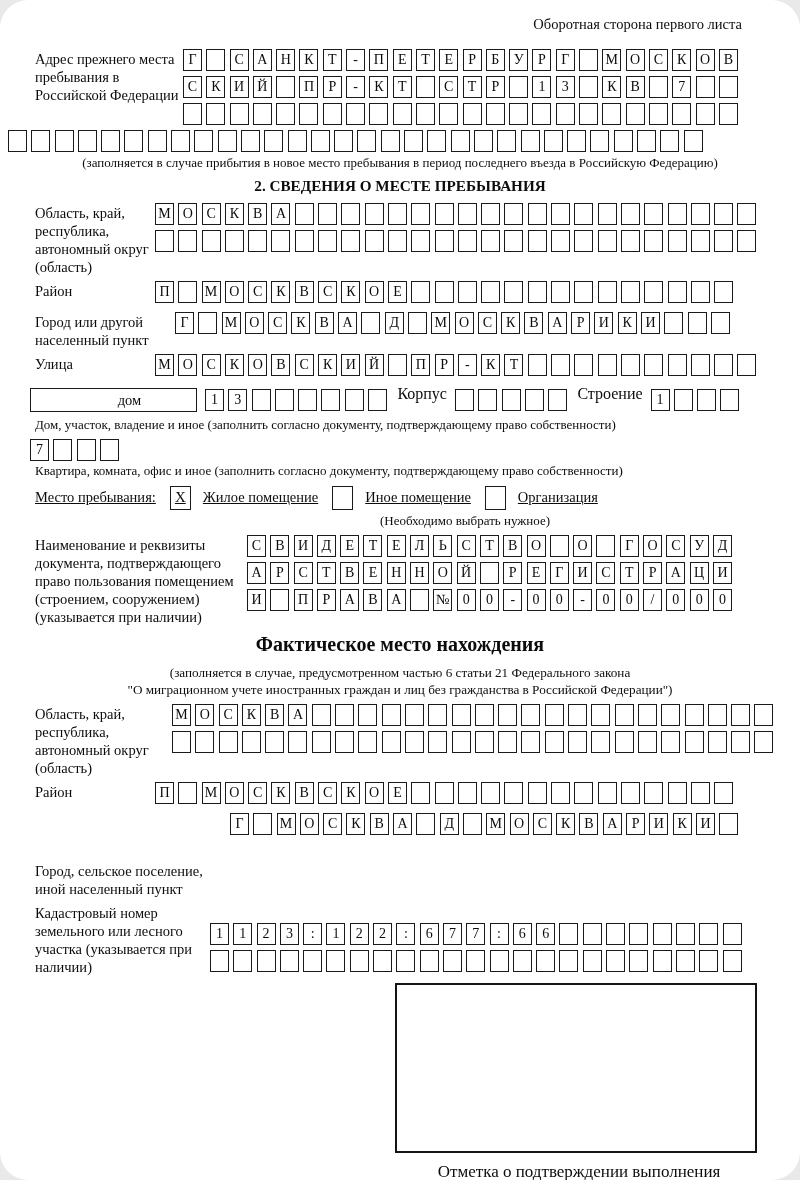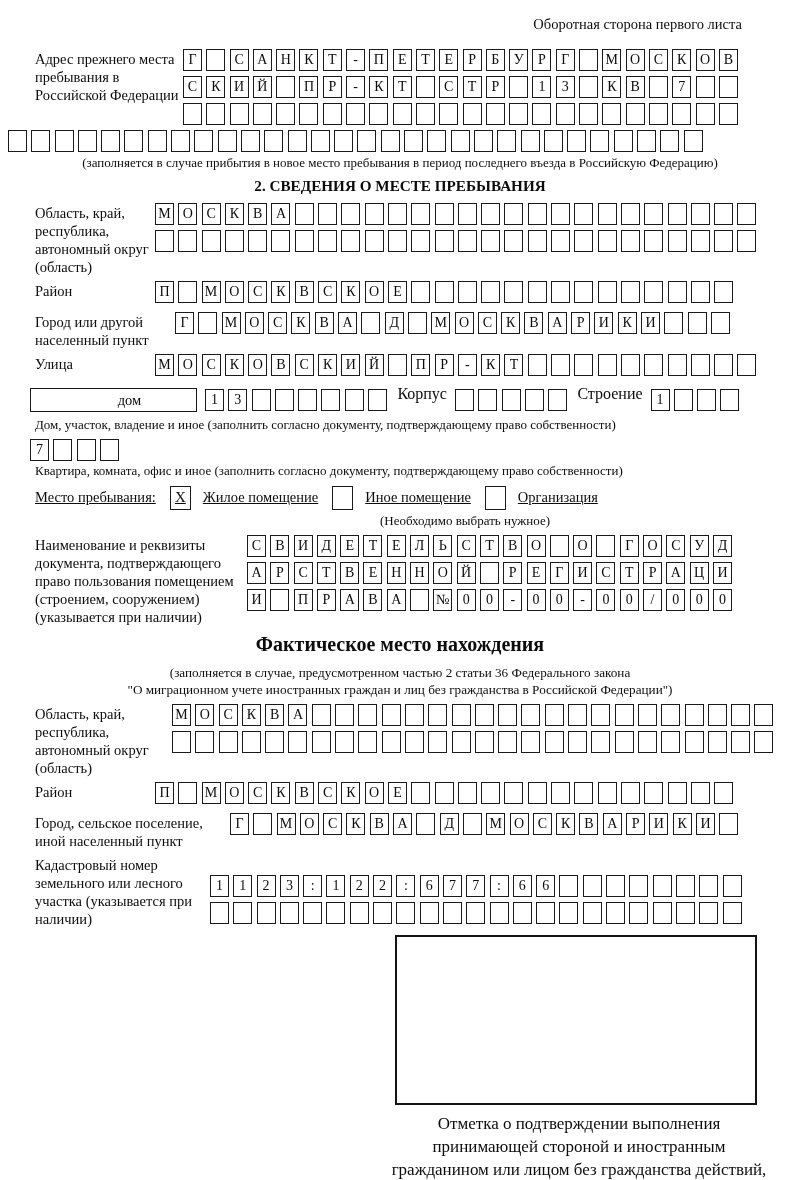--- a/index.html
+++ b/index.html
@@ -1,35 +1,35 @@
 <!DOCTYPE html>
 <html><head>
 <meta charset="utf-8">
 <style>
   * { margin:0; padding:0; box-sizing:border-box; }
   html,body { background:#e9e9e9; }
   .page {
     width:800px; height:1180px; background:#ffffff; color:#0c0c0c;
     font-family:"Liberation Serif","DejaVu Serif",serif;
-    margin:0 auto; position:relative; overflow:hidden;
+    margin:0 auto; position:relative; overflow:hidden;border-radius:28px;
   }
   .header-note { text-align:right; padding:16px 58px 0 0; font-size:14.5px; }
 
   .cb {
     display:inline-flex; width:19px; height:22px; border:1.5px solid #1a1a1a;
     margin-right:4.3px; align-items:center; justify-content:center;
     font-size:14px; flex-shrink:0; background:#fff;
   }
   .box-row { display:flex; margin-bottom:5px; }
   .rows-col { flex:1; }
 
   .prev-wrap { display:flex; margin:16px 40px 0 35px; }
   .flabel { font-size:14.5px; line-height:1.24; flex-shrink:0; padding-top:2px; }
   .w148 { width:148px; } .w120 { width:120px; } .w137 { width:137px; }
-  .w195 { width:195px; } .w175 { width:175px; } .w212 { width:212px; }
+  .w195 { width:195px;margin-top:48px; } .w175 { width:175px; } .w212 { width:212px; }
 
   .full-row { margin:0 0 3px 8px; }
   .small-note { font-size:13px; line-height:1.25; }
   .center { text-align:center; margin:0 20px 6px 20px; }
   .left-note { margin:0 0 6px 35px; }
   .sec-title { text-align:center; font-weight:bold; font-size:15.2px; margin:6px 0 8px 0; }
 
   .field { display:flex; margin:0 38px 4px 35px; }
   .ml20 { margin-left:20px; }
 
@@ -466,21 +466,21 @@
           <span class="cb">0</span>
           <span class="cb">/</span>
           <span class="cb">0</span>
           <span class="cb">0</span>
           <span class="cb">0</span>
         </div>
     </div>
   </div>
 
   <div class="actual-title">Фактическое место нахождения</div>
-  <div class="sub-note">(заполняется в случае, предусмотренном частью 2 статьи 36 Федерального закона</div>
+  <div class="sub-note">(заполняется в случае, предусмотренном частью 6 статьи 21 Федерального закона</div>
   <div class="sub-note sub-gap">"О миграционном учете иностранных граждан и лиц без гражданства в Российской Федерации")</div>
 
   <div class="field">
     <div class="flabel w137">Область, край, республика, автономный округ (область)</div>
     <div class="rows-col">
       <div class="box-row">
           <span class="cb">М</span>
           <span class="cb">О</span>
           <span class="cb">С</span>
           <span class="cb">К</span>

